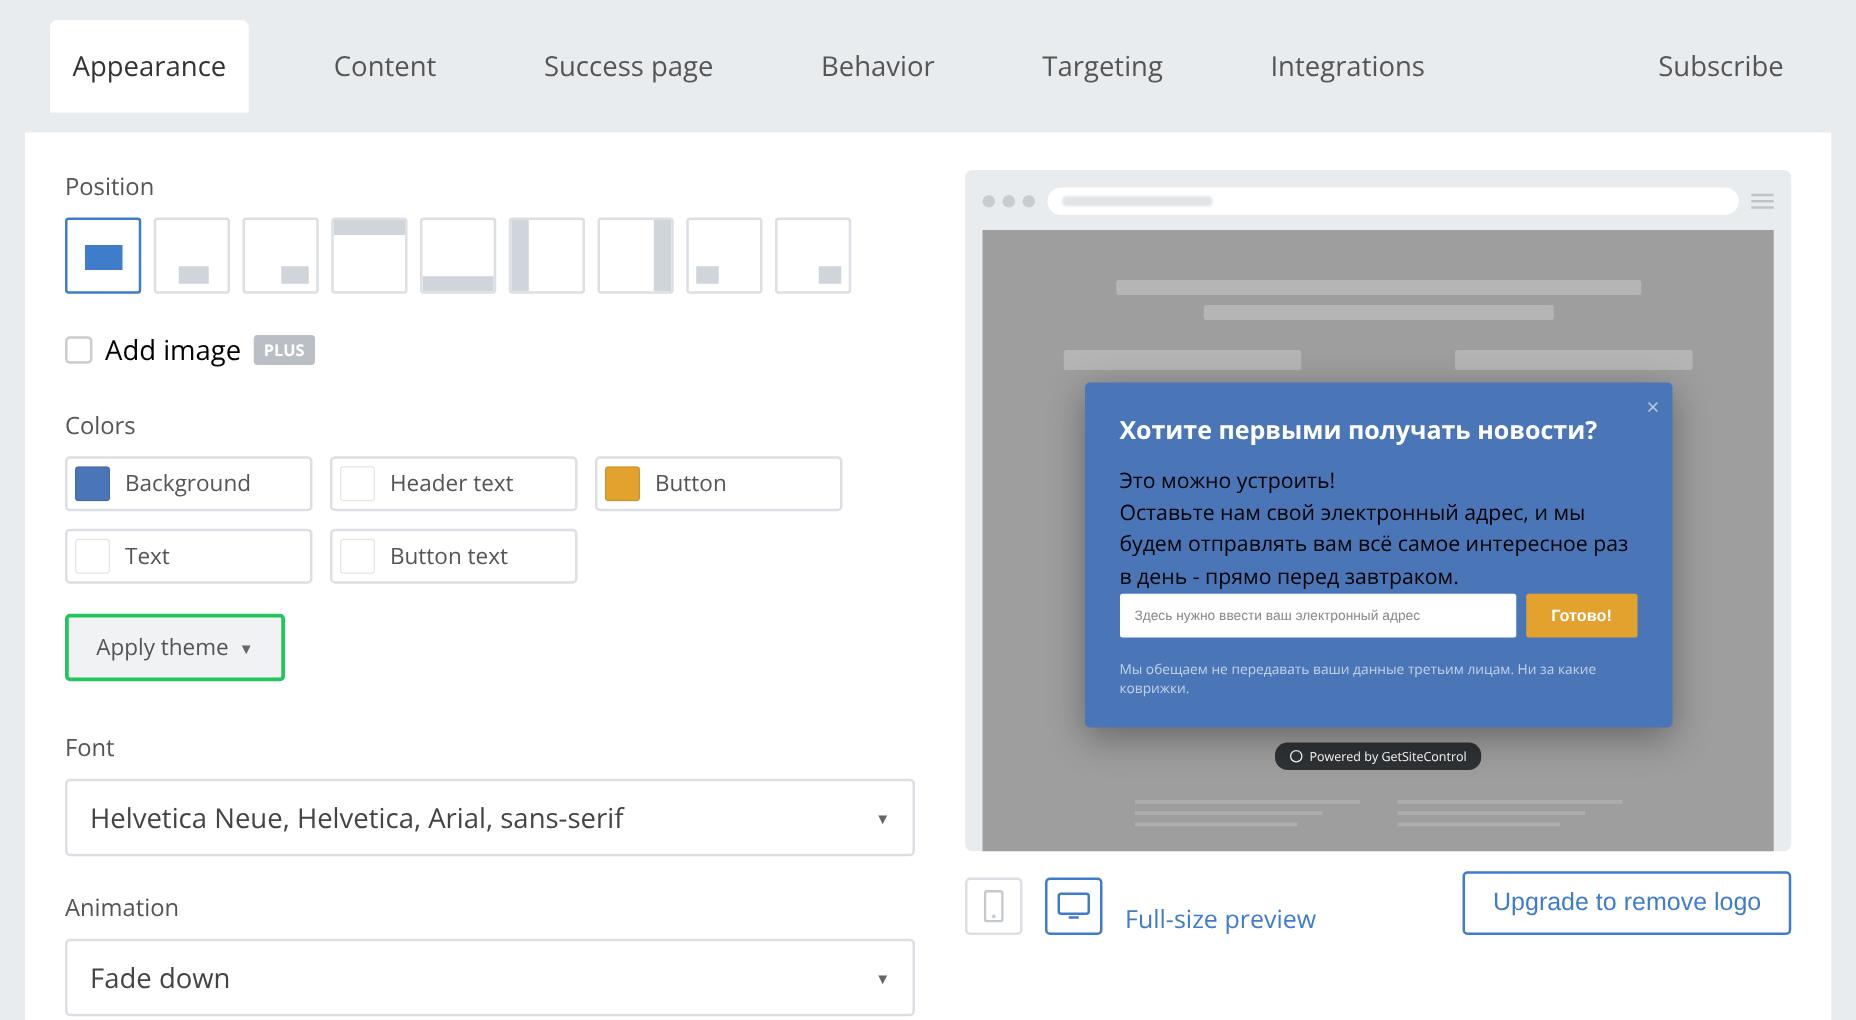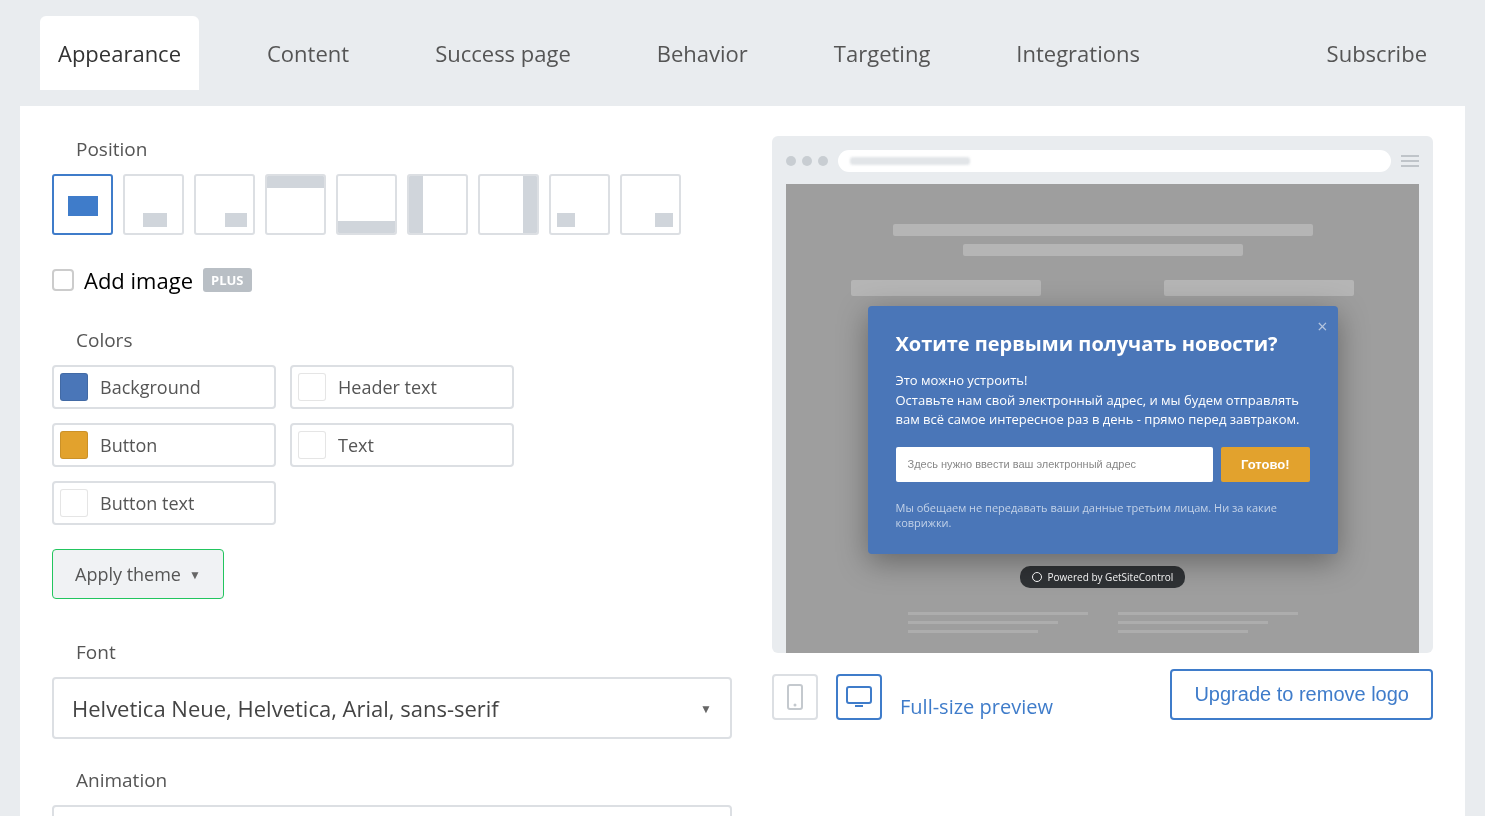--- a/index.html
+++ b/index.html
@@ -5,54 +5,54 @@
 * { box-sizing: border-box; margin: 0; padding: 0; }
 body { font-family: "Open Sans", "Helvetica Neue", Helvetica, Arial, sans-serif; background: #e9ecef; color: #333; }
 .page { padding: 0 20px; }
 .tabs { display: flex; align-items: center; background: #e9ecef; padding: 16px 20px; gap: 50px; }
 .tab { padding: 22px 18px; font-size: 22px; color: #555; cursor: pointer; border-radius: 6px 6px 0 0; }
 .tab.active { background: #fff; color: #333; }
 .tab-spacer { flex: 1; }
 .content-area { background: #fff; padding: 30px 32px; display: flex; gap: 40px; }
 .left-col { flex: 0 0 680px; }
 .right-col { flex: 1; }
-.section-label { font-size: 19px; color: #555; margin-bottom: 12px; margin-left: 24px; }
+.section-label { font-size: 19px; color: #555; margin-bottom: 12px; }
 .pos-row { display: flex; gap: 10px; margin-bottom: 30px; }
 .pos-item { width: 61px; height: 61px; border: 2px solid #dcdfe3; border-radius: 3px; background: #fff; position: relative; cursor: pointer; overflow: hidden; }
 .pos-item.selected { border-color: #3f7cca; }
 .pos-shape { position: absolute; background: #d0d5db; }
 .pos-item.selected .pos-shape { background: #3f7cca; }
 .add-image-row { display: flex; align-items: center; gap: 10px; margin-bottom: 32px; }
 .checkbox-sq { width: 22px; height: 22px; border: 2px solid #ccc; border-radius: 4px; cursor: pointer; background: #fff; }
 .add-image-label { font-size: 22px; color: #000000; }
 .plus-badge { background: #b9bfc5; color: #fff; font-size: 13px; padding: 3px 8px; border-radius: 3px; font-weight: 700; }
 .colors-grid { display: flex; flex-wrap: wrap; gap: 14px; margin-bottom: 24px; }
-.color-item { display: flex; align-items: center; gap: 12px; border: 2px solid #dcdfe3; border-radius: 4px; padding: 6px 12px 6px 6px; width: 224px; cursor: pointer; }
+.color-item { display: flex; align-items: center; gap: 12px; border: 2px solid #dcdfe3; border-radius: 4px; padding: 6px 12px 6px 6px; width: 198px; cursor: pointer; }
 .color-swatch { width: 28px; height: 28px; border-radius: 3px; border: 1px solid rgba(0,0,0,0.1); }
 .color-label { font-size: 18px; color: #555; }
-.apply-theme-btn { display: inline-flex; align-items: center; gap: 8px; background: #f0f2f4; border: 1px solid #22c55e; border-radius: 4px; padding: 12px 22px; font-size: 18px; color: #555; cursor: pointer; margin-bottom: 40px; }
+.apply-theme-btn { display: inline-flex; align-items: center; gap: 8px; background: #f0f2f4; border: 3px solid #22c55e; border-radius: 4px; padding: 12px 22px; font-size: 18px; color: #555; cursor: pointer; margin-bottom: 40px; }
 .select-wrap { position: relative; margin-bottom: 28px; }
 .select-field { width: 100%; border: 2px solid #dcdfe3; border-radius: 4px; padding: 14px 18px; font-size: 22px; color: #444; background: #fff; cursor: pointer; display: flex; align-items: center; justify-content: space-between; }
 .caret { font-size: 12px; color: #666; }
 
 .preview-card { background: #e9ecef; border-radius: 6px; padding: 14px 14px 0 14px; }
 .preview-topbar { display: flex; align-items: center; gap: 10px; margin-bottom: 12px; }
 .tl-dots { display: flex; gap: 6px; }
 .tl-dot { width: 10px; height: 10px; border-radius: 50%; background: #c8cdd2; }
 .urlbar { flex: 1; height: 22px; background: #fff; border-radius: 11px; display: flex; align-items: center; padding: 0 12px; }
 .url-blur { width: 120px; height: 8px; background: #e2e5e8; border-radius: 3px; filter: blur(1px); }
 .hamburger { display: flex; flex-direction: column; gap: 3px; }
 .hamburger div { width: 18px; height: 2px; background: #bfc4c9; }
 .preview-body { background: #9e9e9e; padding: 40px 18px 20px 18px; min-height: 440px; position: relative; }
 .gray-block { background: #b5b5b5; border-radius: 2px; margin: 0 auto; }
 .gb-row { display: flex; gap: 30px; justify-content: center; }
 .popup { background: #4a76b8; border-radius: 4px; box-shadow: 0 8px 30px rgba(0,0,0,0.35); padding: 24px 28px; margin: 10px auto 0 auto; width: 470px; position: relative; }
 .popup-close { position: absolute; top: 8px; right: 10px; color: #b6c6df; font-size: 18px; cursor: pointer; }
 .popup-title { color: #fff; font-size: 20px; font-weight: 700; margin-bottom: 14px; }
-.popup-text { color: #ffffff; font-size: 13px; line-height: 1.5; margin-bottom: 17px; }
+.popup-text { color: #000000; font-size: 17px; line-height: 1.5; margin-bottom: 2px; }
 .popup-form { display: flex; gap: 8px; margin-bottom: 18px; }
 .popup-input { flex: 1; background: #fff; border: none; padding: 10px 12px; font-size: 11px; color: #333; border-radius: 2px; }
 .popup-input::placeholder { color: #888; }
 .popup-btn { background: #e2a22d; color: #fff; border: none; padding: 10px 20px; font-size: 13px; font-weight: 600; border-radius: 2px; cursor: pointer; }
 .popup-footer { color: #c3d2e8; font-size: 11px; }
 .powered-badge { background: #2f3235; color: #fff; font-size: 10px; padding: 4px 12px; border-radius: 10px; display: inline-flex; align-items: center; gap: 6px; margin: 12px auto 0 auto; }
 .powered-wrap { text-align: center; }
 .pb-icon { width: 10px; height: 10px; border-radius: 50%; border: 1px solid #fff; }
 .bottom-lines { display: flex; gap: 30px; justify-content: center; margin-top: 24px; }
 .bl-col { display: flex; flex-direction: column; gap: 6px; }

